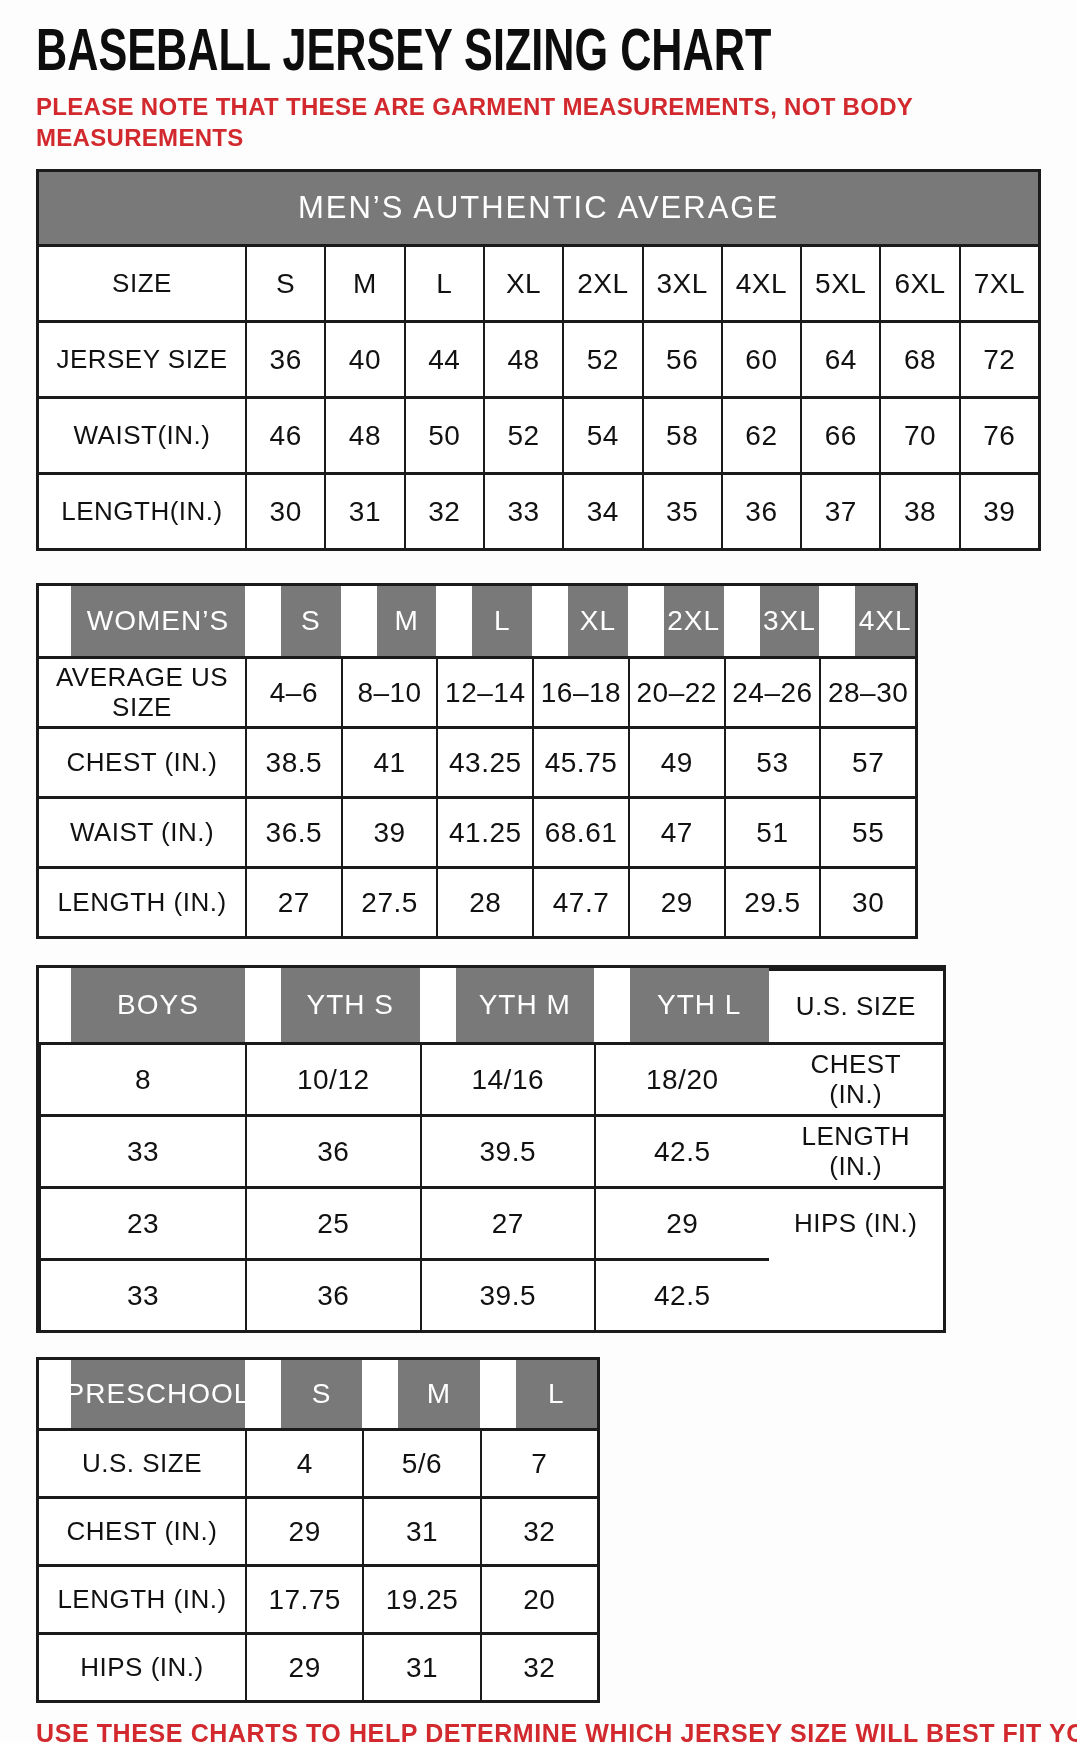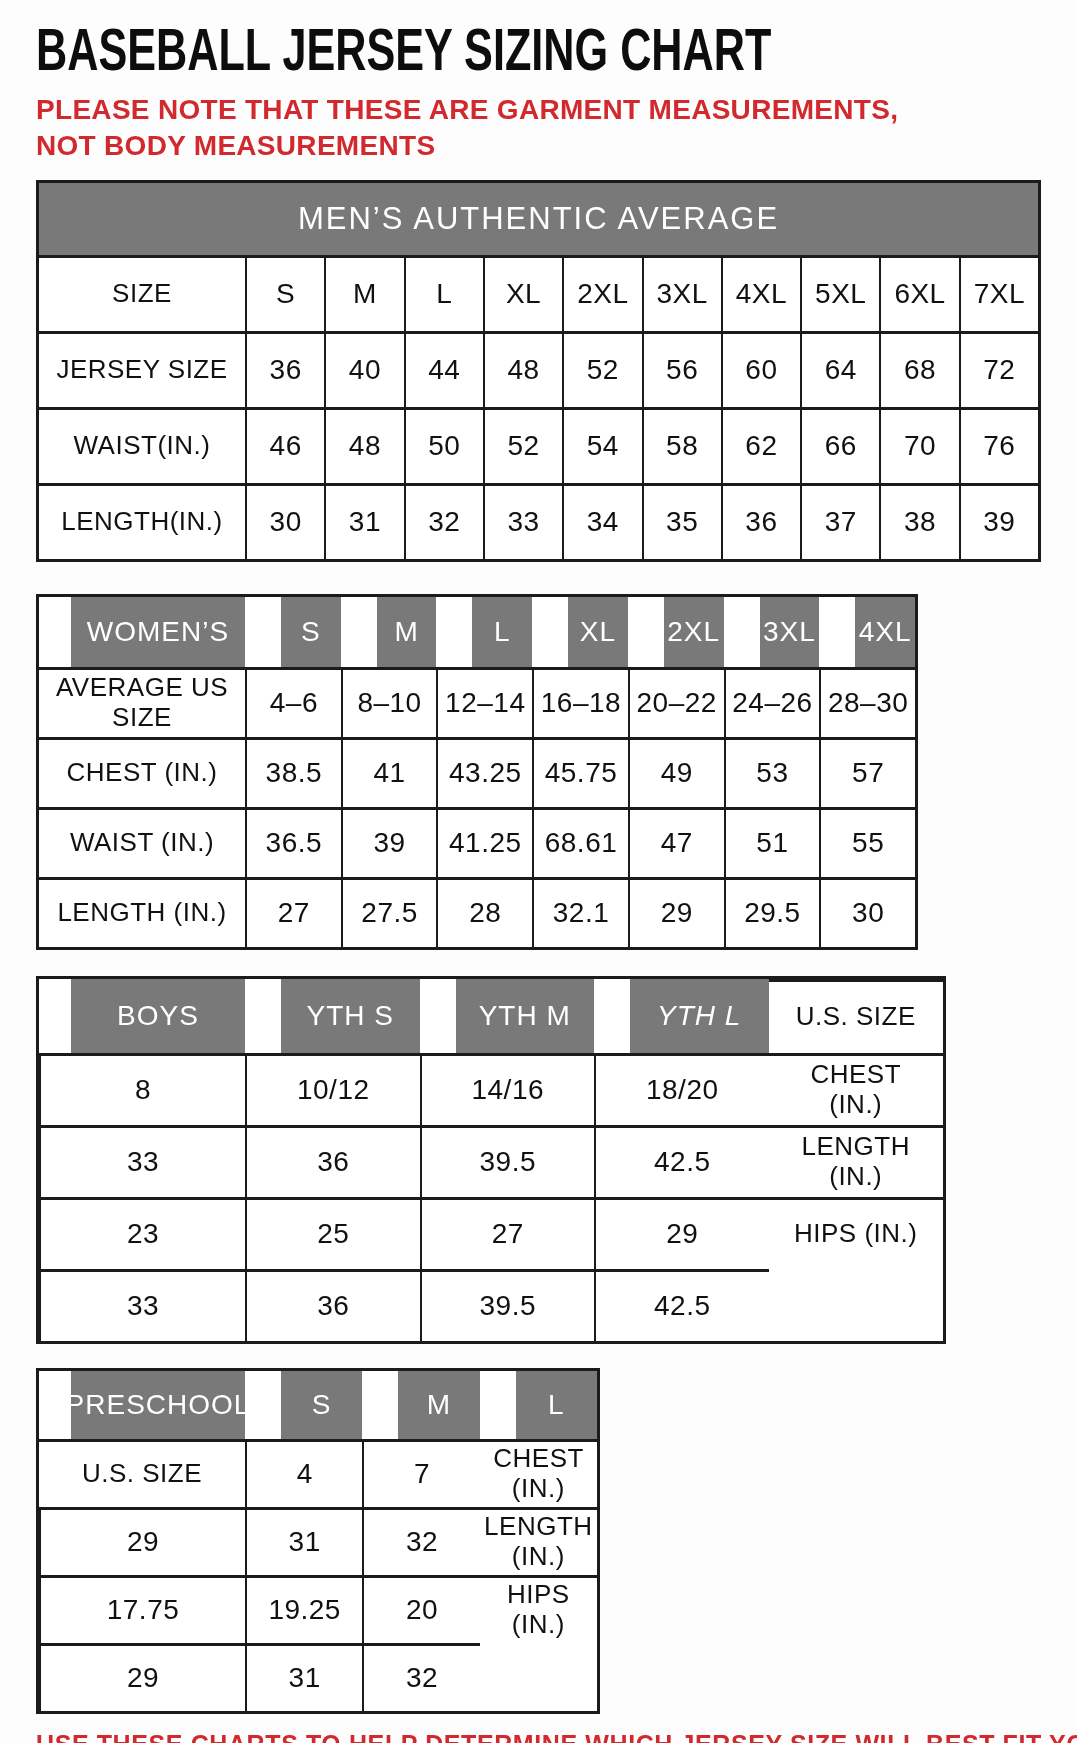--- a/index.html
+++ b/index.html
@@ -25,21 +25,21 @@
     font-weight: bold;
     color: #0d0d0d;
     letter-spacing: 0px;
     transform: scaleX(0.72);
     transform-origin: left center;
     white-space: nowrap;
   }
   p.note {
     margin: 12px 0 0 0;
     max-width: 905px;
-    font-size: 28px;
+    font-size: 24px;
     line-height: 1.28;
     font-weight: bold;
     letter-spacing: 0.3px;
   }
   p.footer {
     margin: 16px 0 0 0;
     font-size: 25px;
     font-weight: bold;
     letter-spacing: 0.6px;
     white-space: nowrap;
@@ -173,30 +173,30 @@
           <div class="cell data">39</div>
           <div class="cell data">41.25</div>
           <div class="cell data">68.61</div>
           <div class="cell data">47</div>
           <div class="cell data">51</div>
           <div class="cell data">55</div>
           <div class="cell data firstcol rowlabel">LENGTH (IN.)</div>
           <div class="cell data">27</div>
           <div class="cell data">27.5</div>
           <div class="cell data">28</div>
-          <div class="cell data">32.1</div>
+          <div class="cell data">47.7</div>
           <div class="cell data">29</div>
           <div class="cell data">29.5</div>
           <div class="cell data">30</div>
         </div>
         <div class="tbl" style="width: 910px; margin-top: 26px; grid-template-columns: 206px repeat(4, 1fr); grid-template-rows: 74px repeat(4, 72px);">
           <div class="cell head firstcol" style="background: rgb(121, 121, 121);">BOYS</div>
           <div class="cell head" style="background: rgb(121, 121, 121);">YTH S</div>
           <div class="cell head" style="background: rgb(121, 121, 121);">YTH M</div>
-          <div class="cell head" style="background: rgb(121, 121, 121); font-style: italic;">YTH L</div>
+          <div class="cell head" style="background: rgb(121, 121, 121);">YTH L</div>
           <div class="cell data firstcol rowlabel">U.S. SIZE</div>
           <div class="cell data">8</div>
           <div class="cell data">10/12</div>
           <div class="cell data">14/16</div>
           <div class="cell data">18/20</div>
           <div class="cell data firstcol rowlabel">CHEST (IN.)</div>
           <div class="cell data">33</div>
           <div class="cell data">36</div>
           <div class="cell data">39.5</div>
           <div class="cell data">42.5</div>
@@ -211,20 +211,21 @@
           <div class="cell data">39.5</div>
           <div class="cell data">42.5</div>
         </div>
         <div class="tbl" style="width: 564px; margin-top: 24px; grid-template-columns: 206px repeat(3, 1fr); grid-template-rows: 68px repeat(4, 68px);">
           <div class="cell head firstcol" style="background: rgb(121, 121, 121);">PRESCHOOL</div>
           <div class="cell head" style="background: rgb(121, 121, 121);">S</div>
           <div class="cell head" style="background: rgb(121, 121, 121);">M</div>
           <div class="cell head" style="background: rgb(121, 121, 121);">L</div>
           <div class="cell data firstcol rowlabel">U.S. SIZE</div>
           <div class="cell data">4</div>
+          <div class="cell data">5/6</div>
           <div class="cell data">7</div>
           <div class="cell data firstcol rowlabel">CHEST (IN.)</div>
           <div class="cell data">29</div>
           <div class="cell data">31</div>
           <div class="cell data">32</div>
           <div class="cell data firstcol rowlabel">LENGTH (IN.)</div>
           <div class="cell data">17.75</div>
           <div class="cell data">19.25</div>
           <div class="cell data">20</div>
           <div class="cell data firstcol rowlabel">HIPS (IN.)</div>

